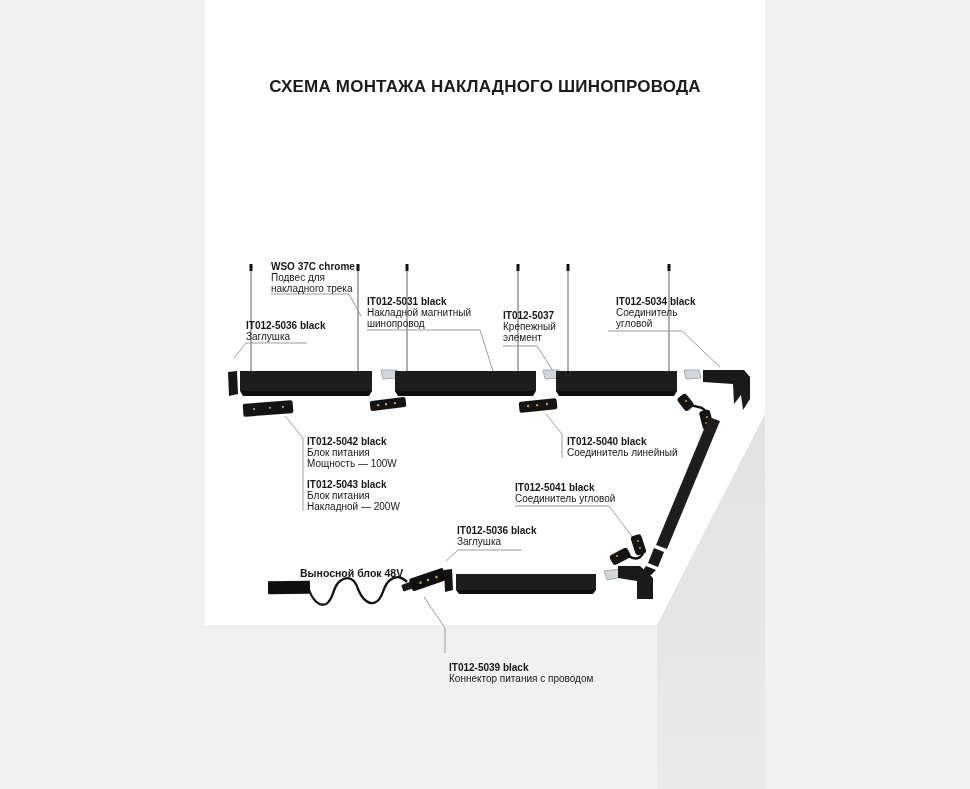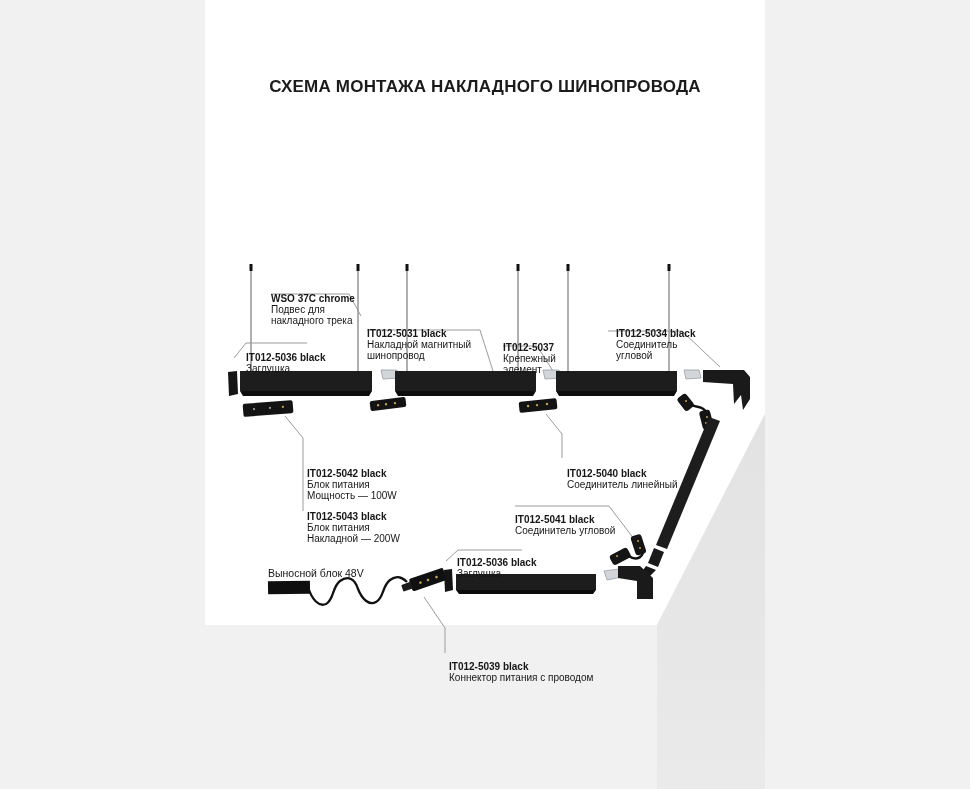--- a/index.html
+++ b/index.html
@@ -15,22 +15,22 @@
     position:absolute;left:205px;top:76px;width:560px;
     text-align:center;color:#1b1b1b;
     font-size:17px;font-weight:700;line-height:22px;letter-spacing:.2px;
   }
   .title span{display:block;}
   .lbl{
     position:absolute;color:#161616;
     font-size:10px;line-height:11px;white-space:nowrap;
   }
   .lbl span{display:block;}
-  .lbl .code{font-weight:700;margin-top:32px;}
-  .remote-lbl{font-size:10.5px;font-weight:400;}
+  .lbl .code{font-weight:700;}
+  .remote-lbl{font-size:10.5px;font-weight:700;margin-left:32px;}
 </style>
 </head>
 <body>
 
 <div class="stage">
 
   <svg width="970" height="789" viewBox="0 0 970 789">
     <defs>
       <linearGradient id="colGrad" x1="0" y1="0" x2="0" y2="1">
         <stop offset="0" stop-color="#e2e2e2"></stop>
@@ -213,18 +213,18 @@
 
   <div class="lbl" style="left:457px;top:525px">
     <span class="code">IT012-5036 black</span>
     <span class="desc">Заглушка</span>
   </div>
 
   <div class="lbl remote-lbl" style="left:268px;top:568px">
     <span class="desc">Выносной блок 48V</span>
   </div>
 
-  <div class="lbl" style="left:449px;top:629px">
+  <div class="lbl" style="left:449px;top:662px">
     <span class="code">IT012-5039 black</span>
     <span class="desc">Коннектор питания с проводом</span>
   </div>
 
 </div>
 
 </body></html>

